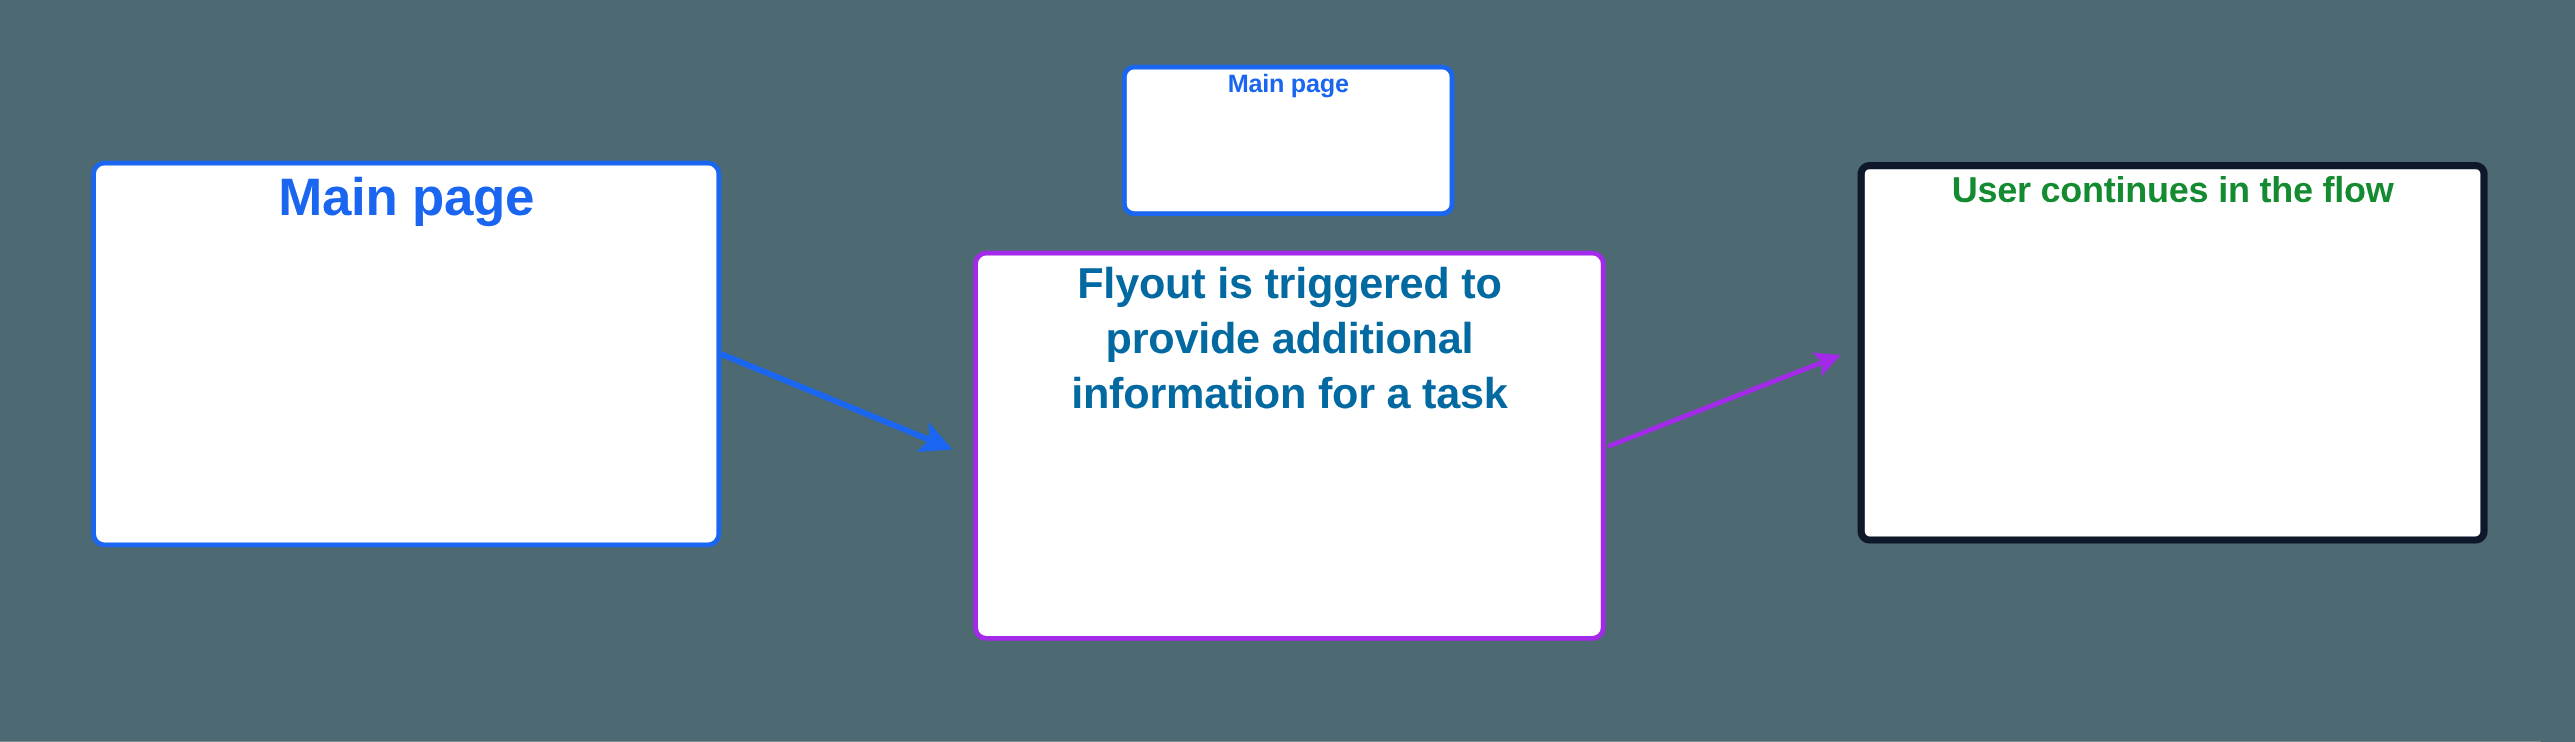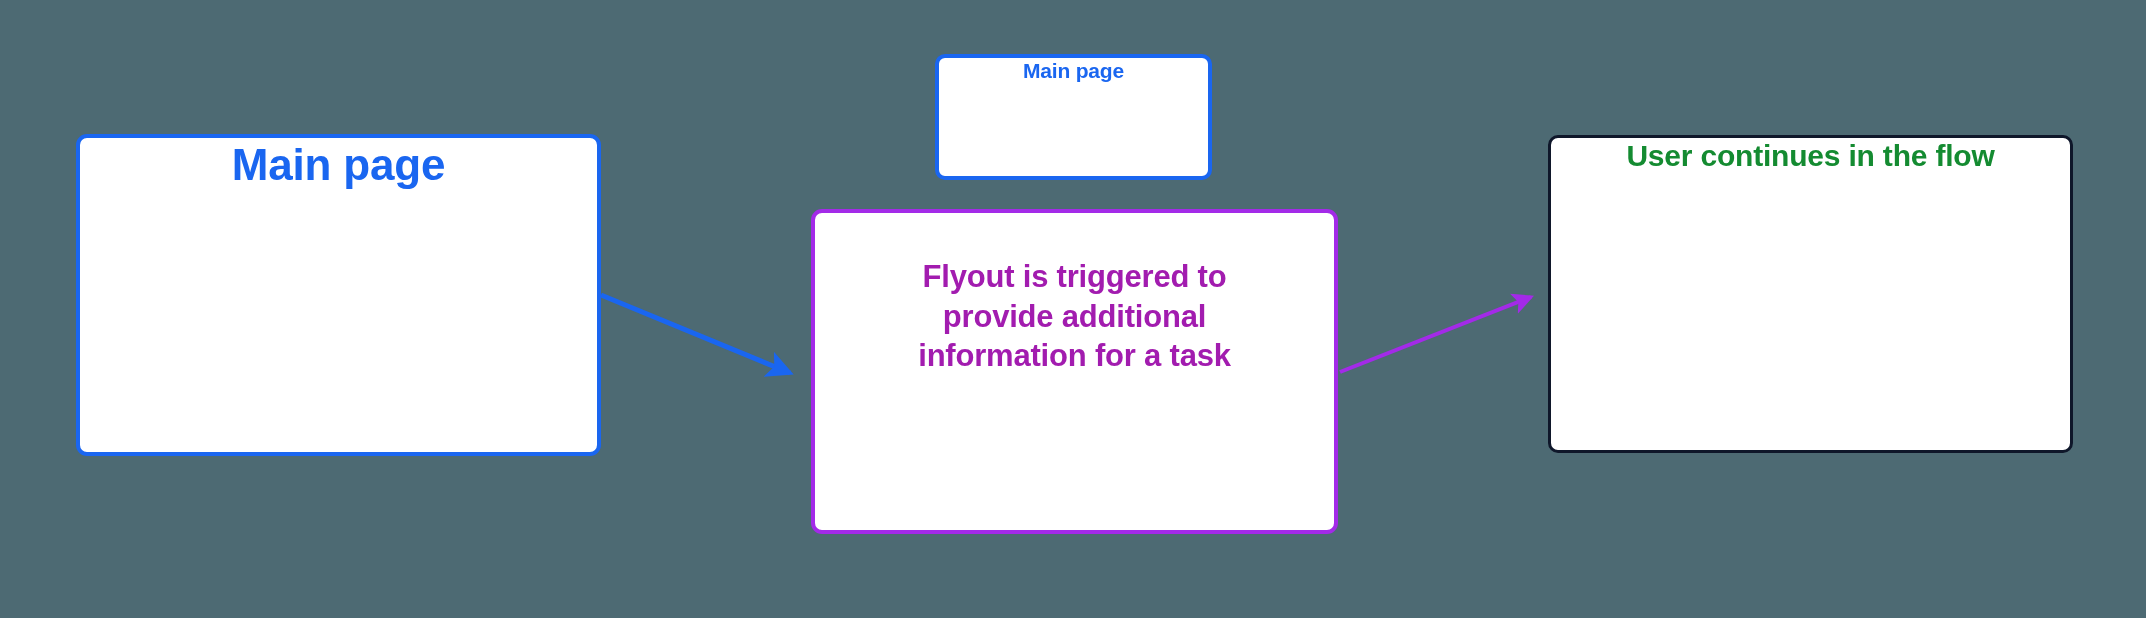--- a/index.html
+++ b/index.html
@@ -66,34 +66,33 @@
   
   #card-flyout {
     left: 811px;
     top: 209px;
     width: 527px;
     height: 325px;
     border: 4px solid #a32ae8;
     border-radius: 11px;
   }
   #card-flyout .card-label {
-    color: #a21caf;
-    font-size: 31px;
+    color: #0369a1;
+    font-size: 36px;
     line-height: 1.28;
     max-width: 400px;
-    margin-top: 44px;
   }
 
   
   #card-outcome {
     left: 1548px;
     top: 135px;
     width: 525px;
     height: 318px;
-    border: 3px solid #0f172a;
+    border: 6px solid #0f172a;
     border-radius: 10px;
   }
   #card-outcome .card-label {
     color: #148b31;
     font-size: 30px;
   }
 
   
   #arrow-layer {
     position: absolute;

